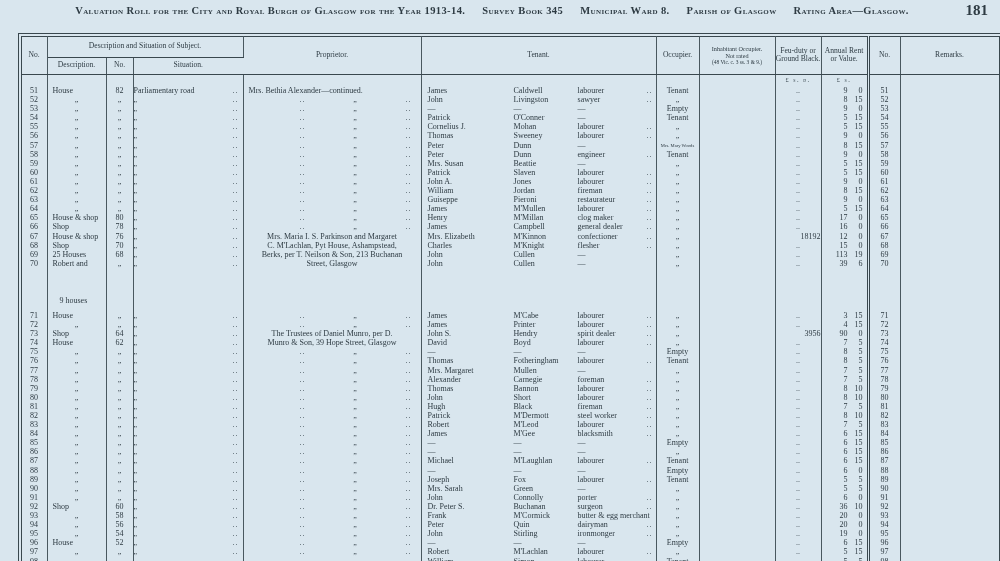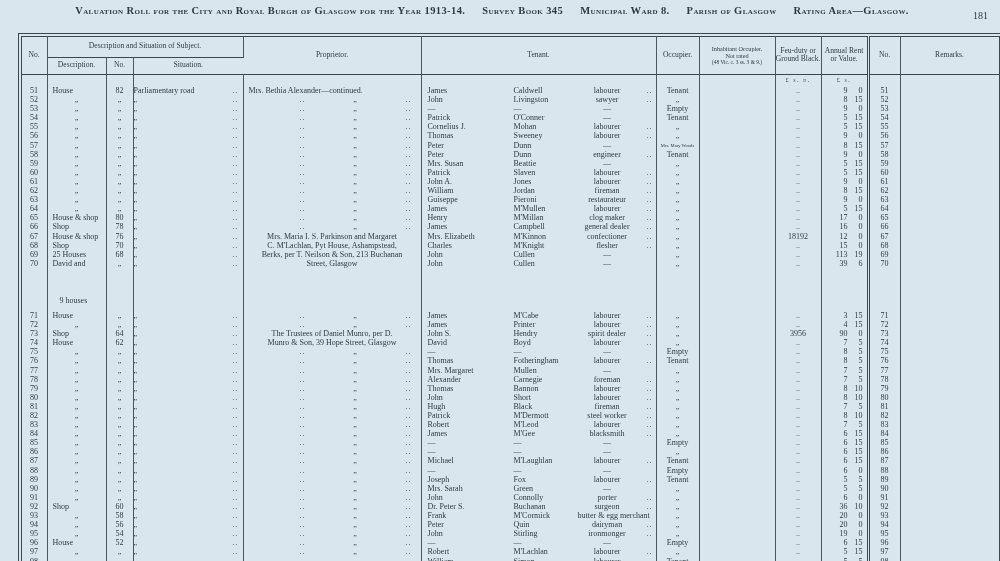--- a/index.html
+++ b/index.html
@@ -16,22 +16,22 @@
     color:var(--ink);
   }
   
   .caption{
     position:absolute;top:5px;left:24px;right:40px;
     display:flex;justify-content:center;gap:17px;
     font-variant:small-caps;font-weight:600;font-size:10.5px;
     letter-spacing:.4px;white-space:nowrap;align-items:center;
   }
   .pageno{
-    position:absolute;top:10px;right:12px;
-    font-size:10px;font-weight:400;
+    position:absolute;top:2px;right:12px;
+    font-size:15px;font-weight:700;
   }
   
   .roll-wrap{
     position:absolute;left:18px;top:33px;width:979px;
     border:1.2px solid var(--line-dark);
     padding:1.5px;
     background:var(--paper);
   }
   table{
     border-collapse:collapse;table-layout:fixed;width:100%;
@@ -70,24 +70,24 @@
   .col2 .l2{display:block;padding-left:12px;line-height:9.1px;font-size:8px;margin-top:28px;}
   
   .sit{justify-content:flex-start;position:relative;}
   .sit .ldr{position:absolute;right:4px;letter-spacing:1px;}
   
   .pd{justify-content:space-between;padding:0 9px 0 56px;letter-spacing:1px;}
   
   .ten{padding-left:6px;}
   .ten .tf{width:86px;flex:none;}
   .ten .tl{width:64px;flex:none;}
-  .ten .tt{flex:1 1 auto;text-align:center;}
+  .ten .tt{flex:1 1 auto;}
   .ten .tdots{flex:none;width:16px;text-align:right;padding-right:3px;letter-spacing:1px;}
   .occ-s{font-size:4.6px;line-height:9.1px;}
-  .feu{justify-content:center;}
+  .feu{justify-content:flex-end;}
   .rent{justify-content:flex-start;}
   .rent .rl{width:26px;flex:none;text-align:right;}
   .rent .rs{width:15px;flex:none;text-align:right;}
   .units-txt{font-size:6.4px;font-variant:small-caps;letter-spacing:1.5px;}
 </style>
 </head>
 <body>
 
 <div class="caption">
   <span>Valuation Roll for the City and Royal Burgh of Glasgow for the Year 1913-14.</span>
@@ -1074,21 +1074,21 @@
             <div class="cell ctr">69</div>
           </td>
           <td></td>
         </tr>
         <tr class="data">
           <td>
             <div class="cell ctr">70</div>
           </td>
           <td>
             <div class="cell col2">
-              <span class="l1">David and</span>
+              <span class="l1">Robert and</span>
               <span class="l2">9 houses</span>
             </div>
           </td>
           <td>
             <div class="cell ctr">„</div>
           </td>
           <td>
             <div class="cell sit">
               <span>„</span>
               <span class="ldr">..</span>

